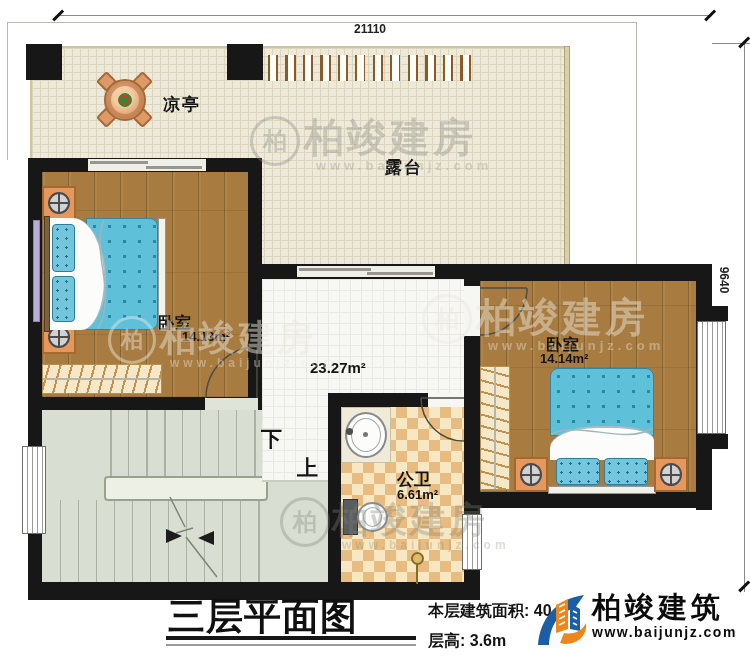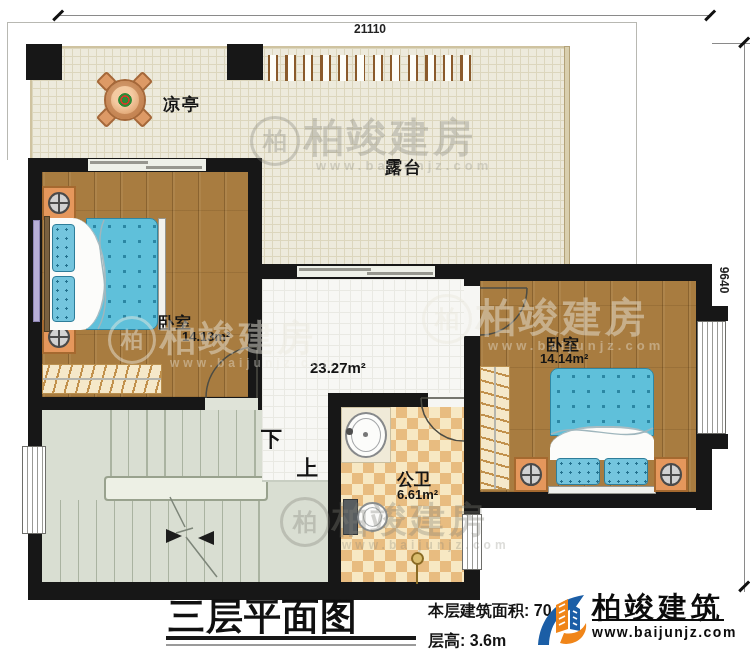--- a/index.html
+++ b/index.html
@@ -250,34 +250,34 @@
   <div class="abs wm-dark" style="left:332px;top:496px;width:240px;height:62px;">
     <span class="wm-name" style="left:0;top:0;font-size:36px;">柏竣建房</span>
     <span class="wm-url" style="left:10px;top:42px;font-size:12px;">www.baijunjz.com</span>
     </div>
 
   <div class="abs" style="left:166px;top:636px;width:250px;height:4px;background:#161616;"></div>
   <div class="abs" style="left:166px;top:644px;width:250px;height:2px;background:#9a9a9a;"></div>
   <div class="abs" style="left:168px;top:592px;display:flex;align-items:flex-end;text-align:right;">
     <span class="titleCJK">三层平面图</span>
   </div>
-  <div class="info" style="left:428px;top:601px;">本层建筑面积: 70</div>
+  <div class="info" style="left:428px;top:601px;">本层建筑面积: 40</div>
   <div class="info" style="left:428px;top:631px;">层高: 3.6m</div>
 
   <svg width="54" height="62" viewBox="0 0 54 62" style="position:absolute;left:534px;top:589px;">
     <path d="M4,56 C6,30 22,10 50,6 L41,19 C25,23 16,36 15,56 Z" fill="#1b5ea6"></path>
     <path d="M22,16 L34,10 L34,40 L22,44 Z" fill="#f08519"></path>
     <path d="M36,14 L46,20 L46,42 L36,40 Z" fill="#1b5ea6"></path>
     <g stroke="#ffffff" stroke-width="1.6">
       <line x1="25" y1="18" x2="31" y2="15"></line>
         <line x1="25" y1="24" x2="31" y2="21"></line>
       <line x1="25" y1="30" x2="31" y2="27"></line>
         <line x1="25" y1="36" x2="31" y2="33"></line>
       <line x1="39" y1="22" x2="43" y2="24"></line>
         <line x1="39" y1="28" x2="43" y2="30"></line>
       <line x1="39" y1="34" x2="43" y2="36"></line>
     </g>
     <path d="M30,44 C40,46 48,42 52,34 C54,48 40,58 26,54 Z" fill="#f08519"></path>
   </svg>
-  <div class="lbl" style="left:592px;top:592px;font-size:29px;letter-spacing:4px;color:#0b0b0b;text-decoration:underline;">柏竣建筑</div>
+  <div class="lbl" style="left:592px;top:592px;font-size:29px;letter-spacing:4px;color:#0b0b0b;">柏竣建筑</div>
   <div class="lbl" style="left:592px;top:625px;font-size:14px;letter-spacing:1.5px;color:#0b0b0b;">www.baijunjz.com</div>
 
 </div>
 
 </body></html>

